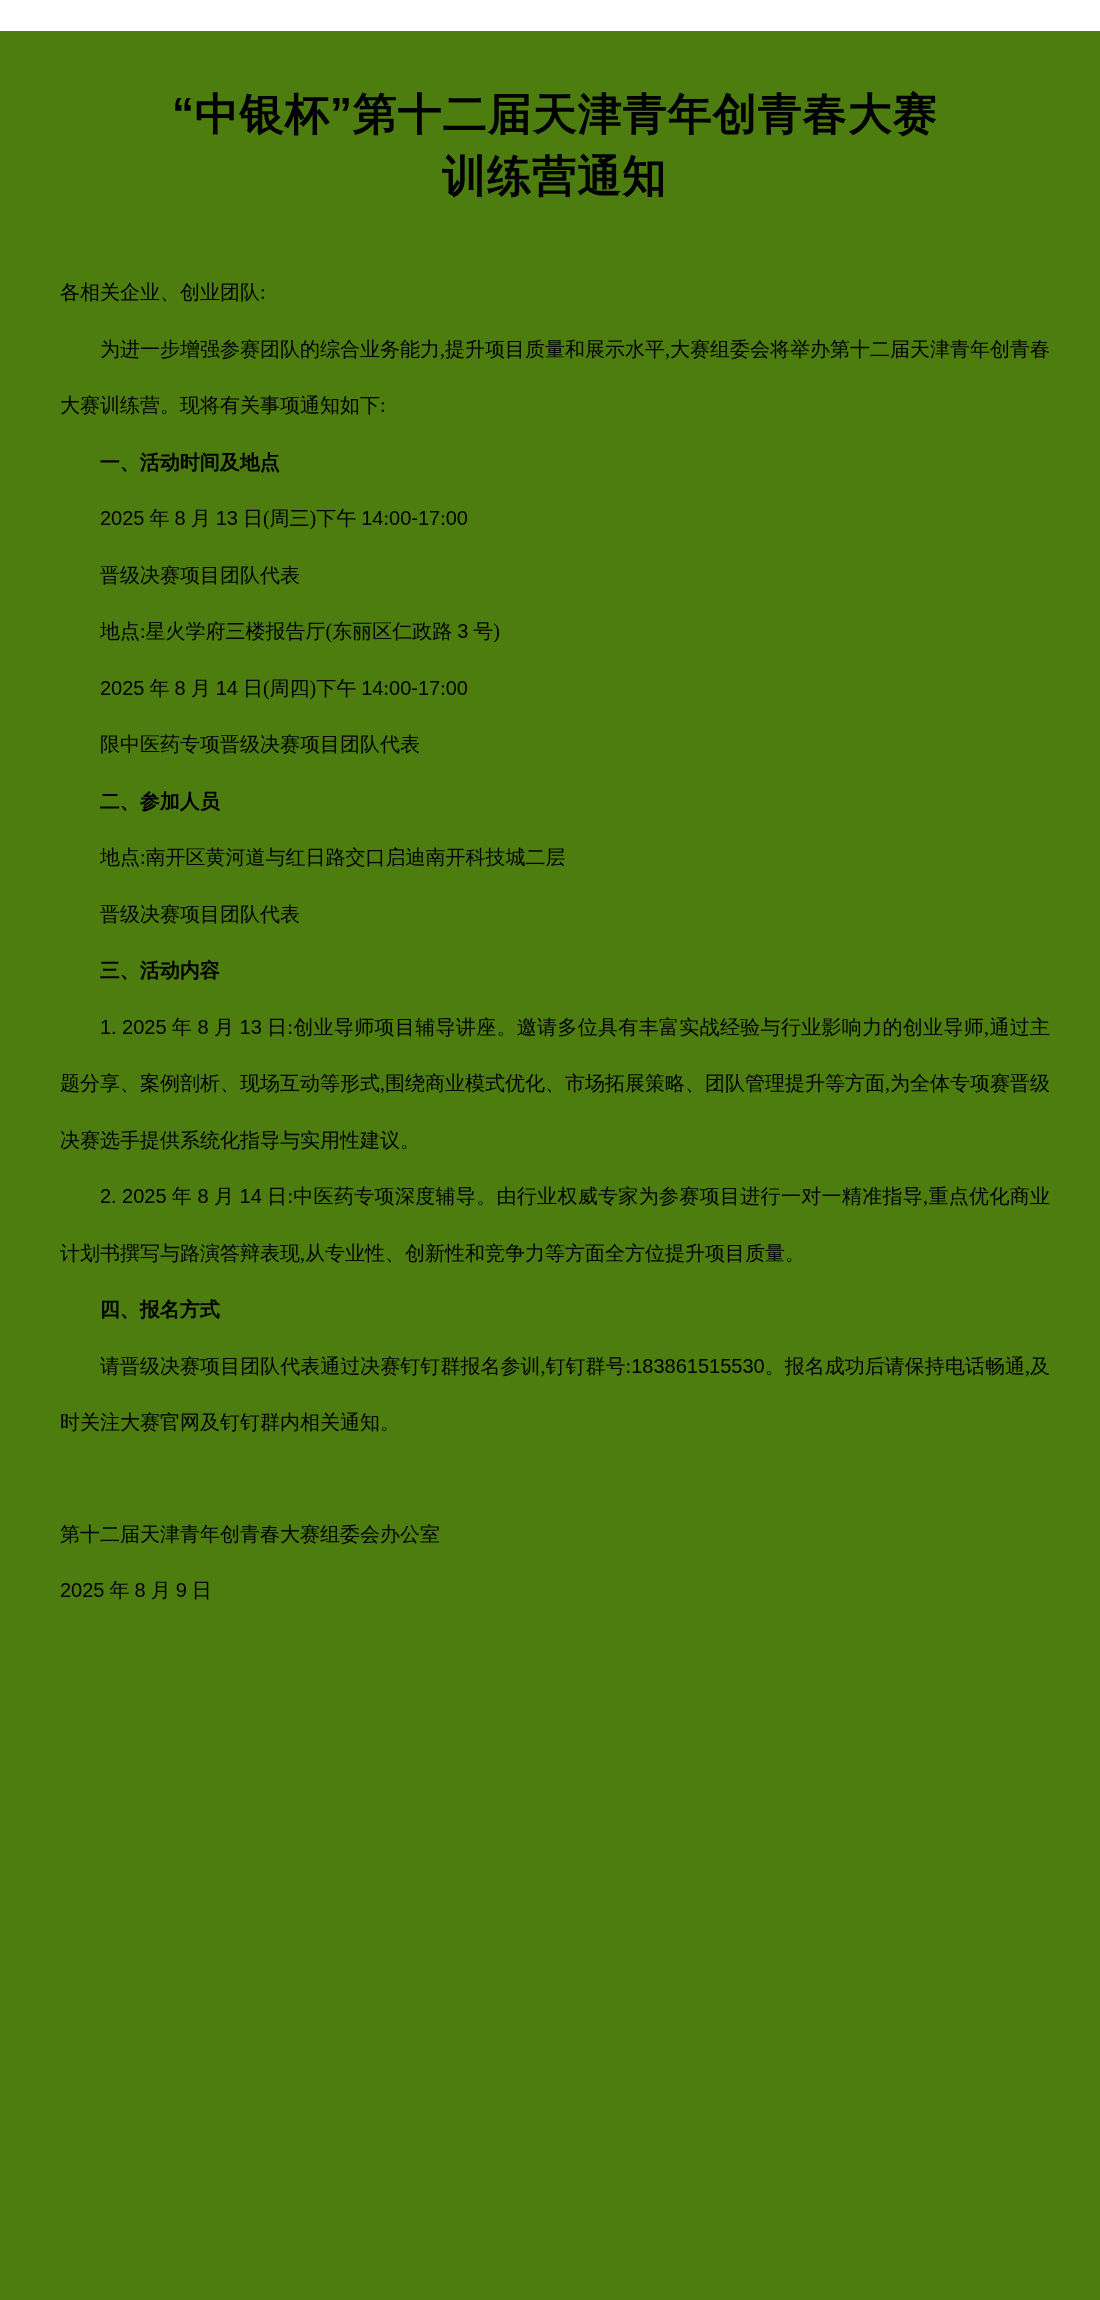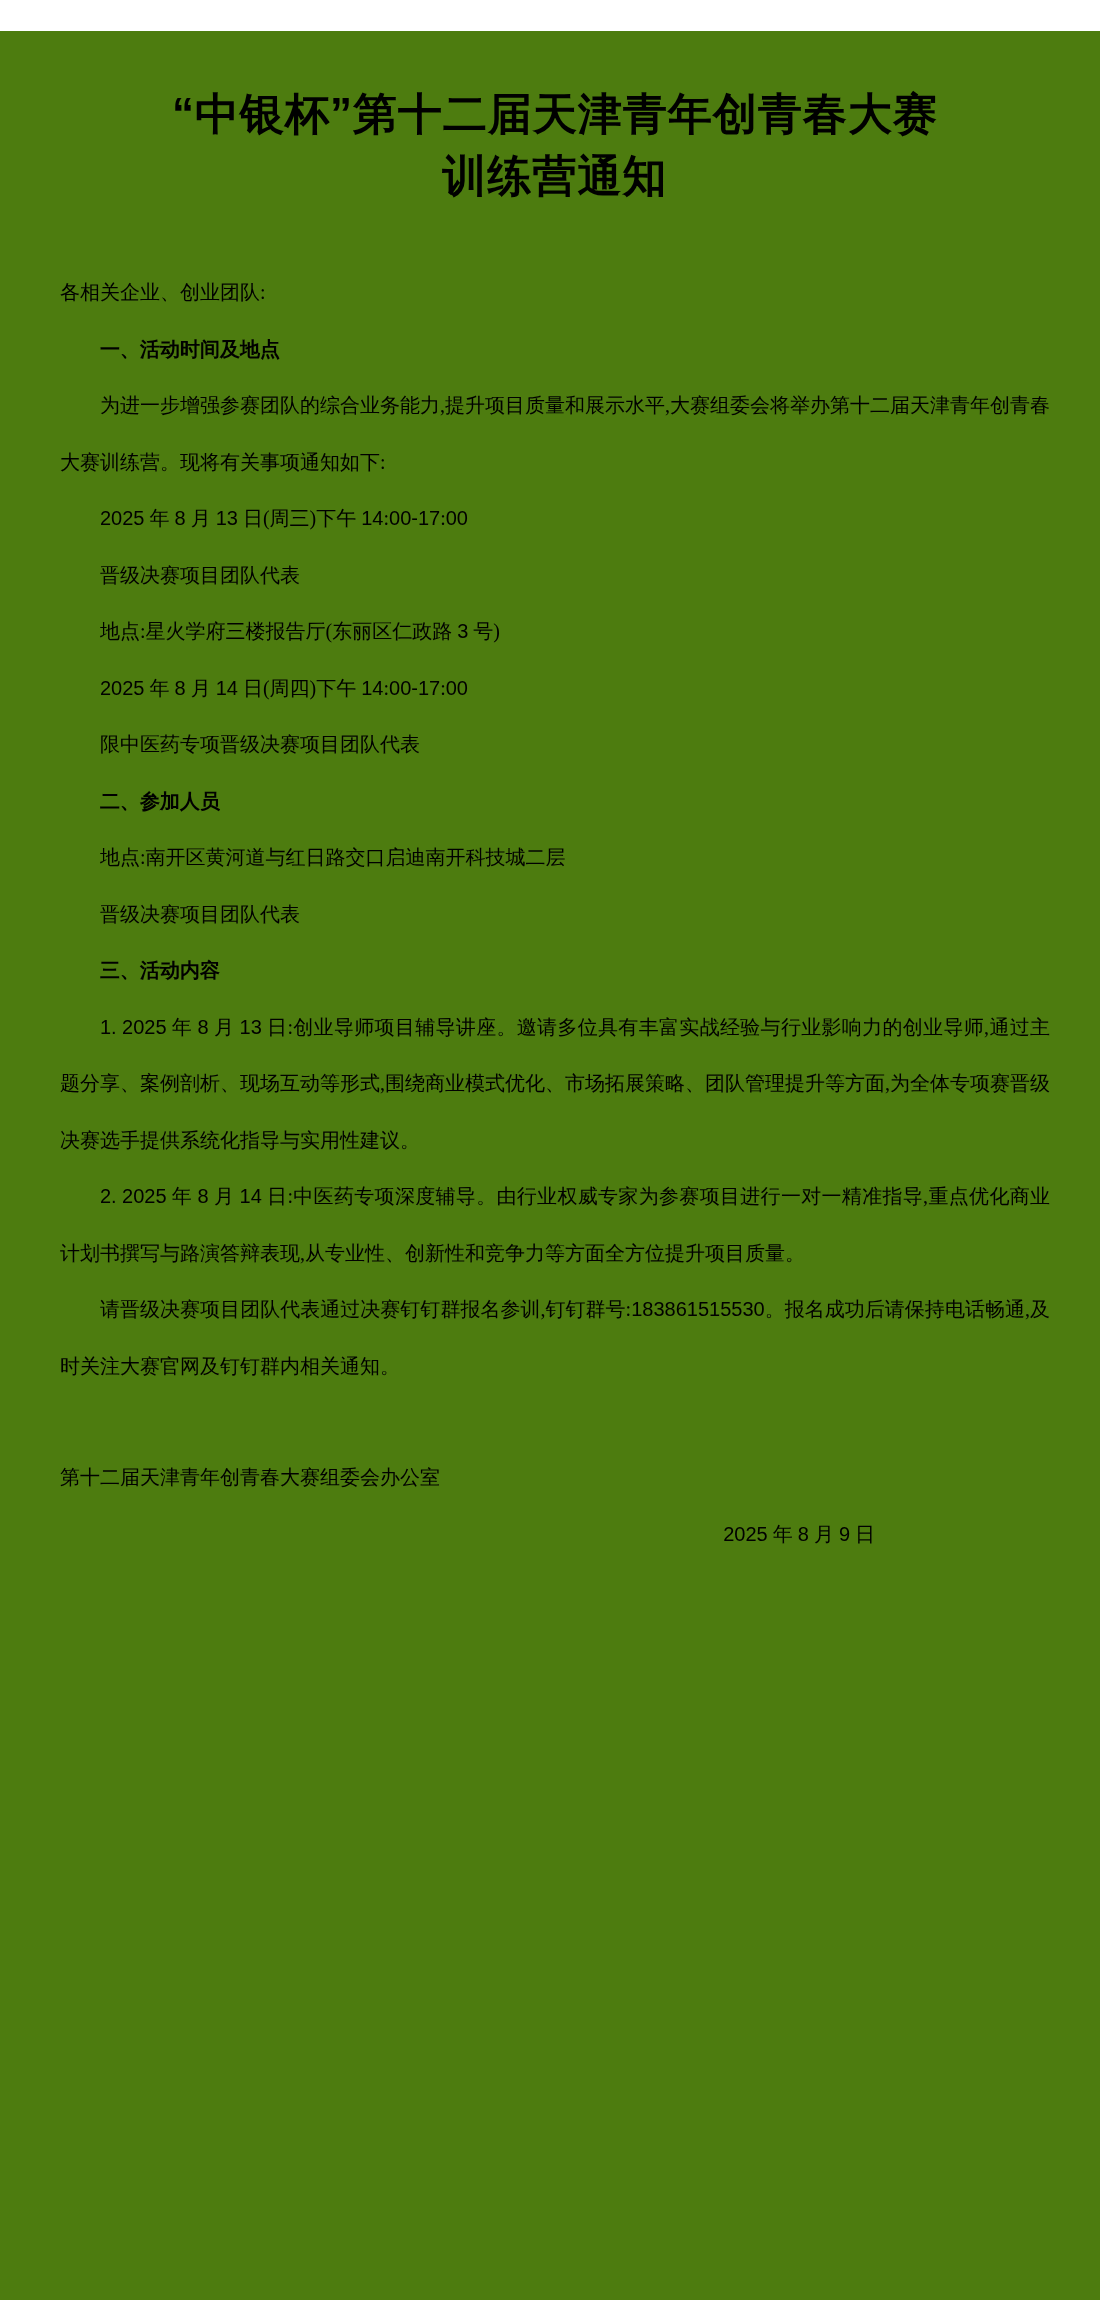--- a/index.html
+++ b/index.html
@@ -50,49 +50,50 @@
   }
   .num {
     font-family: "Liberation Sans", "DejaVu Sans", sans-serif;
   }
   .signature-org {
     margin-top: 55px;
     padding-right: 10px;
     text-indent: 0;
   }
   .signature-date {
-    text-align: right;
+    text-align: left;
     padding-right: 175px;
     text-indent: 0;
   }
 </style>
 </head>
 <body>
 
 <div class="doc">
 
   <div class="title">
     <div>“中银杯”第十二届天津青年创青春大赛</div>
     <div>训练营通知</div>
   </div>
 
   <div class="body-block">
     <p class="para">各相关企业、创业团队:</p>
+    <p class="para indent">为进一步增强参赛团队的综合业务能力,提升项目质量和展示水平,大赛组委会将举办第十二届天津青年创青春大赛训练营。现将有关事项通知如下:</p>
     <p class="para indent heading">一、活动时间及地点</p>
-    <p class="para indent">为进一步增强参赛团队的综合业务能力,提升项目质量和展示水平,大赛组委会将举办第十二届天津青年创青春大赛训练营。现将有关事项通知如下:</p>
     <p class="para indent"><span class="num">2025</span> 年 <span class="num">8</span> 月 <span class="num">13</span> 日(周三)下午 <span class="num">14</span>:<span class="num">00-17</span>:<span class="num">00</span></p>
     <p class="para indent">晋级决赛项目团队代表</p>
     <p class="para indent">地点:星火学府三楼报告厅(东丽区仁政路 <span class="num">3</span> 号)</p>
     <p class="para indent"><span class="num">2025</span> 年 <span class="num">8</span> 月 <span class="num">14</span> 日(周四)下午 <span class="num">14</span>:<span class="num">00-17</span>:<span class="num">00</span></p>
     <p class="para indent">限中医药专项晋级决赛项目团队代表</p>
     <p class="para indent heading">二、参加人员</p>
     <p class="para indent">地点:南开区黄河道与红日路交口启迪南开科技城二层</p>
     <p class="para indent">晋级决赛项目团队代表</p>
     <p class="para indent heading">三、活动内容</p>
     <p class="para indent"><span class="num">1.</span> <span class="num">2025</span> 年 <span class="num">8</span> 月 <span class="num">13</span> 日:创业导师项目辅导讲座。邀请多位具有丰富实战经验与行业影响力的创业导师,通过主题分享、案例剖析、现场互动等形式,围绕商业模式优化、市场拓展策略、团队管理提升等方面,为全体专项赛晋级决赛选手提供系统化指导与实用性建议。</p>
     <p class="para indent"><span class="num">2.</span> <span class="num">2025</span> 年 <span class="num">8</span> 月 <span class="num">14</span> 日:中医药专项深度辅导。由行业权威专家为参赛项目进行一对一精准指导,重点优化商业计划书撰写与路演答辩表现,从专业性、创新性和竞争力等方面全方位提升项目质量。</p>
+    <p class="para indent heading">四、报名方式</p>
     <p class="para indent">请晋级决赛项目团队代表通过决赛钉钉群报名参训,钉钉群号:<span class="num">183861515530</span>。报名成功后请保持电话畅通,及时关注大赛官网及钉钉群内相关通知。</p>
 
     <p class="para signature-org">第十二届天津青年创青春大赛组委会办公室</p>
     <p class="para signature-date"><span class="num">2025</span> 年 <span class="num">8</span> 月 <span class="num">9</span> 日</p>
   </div>
 
 </div>
 
 </body></html>

